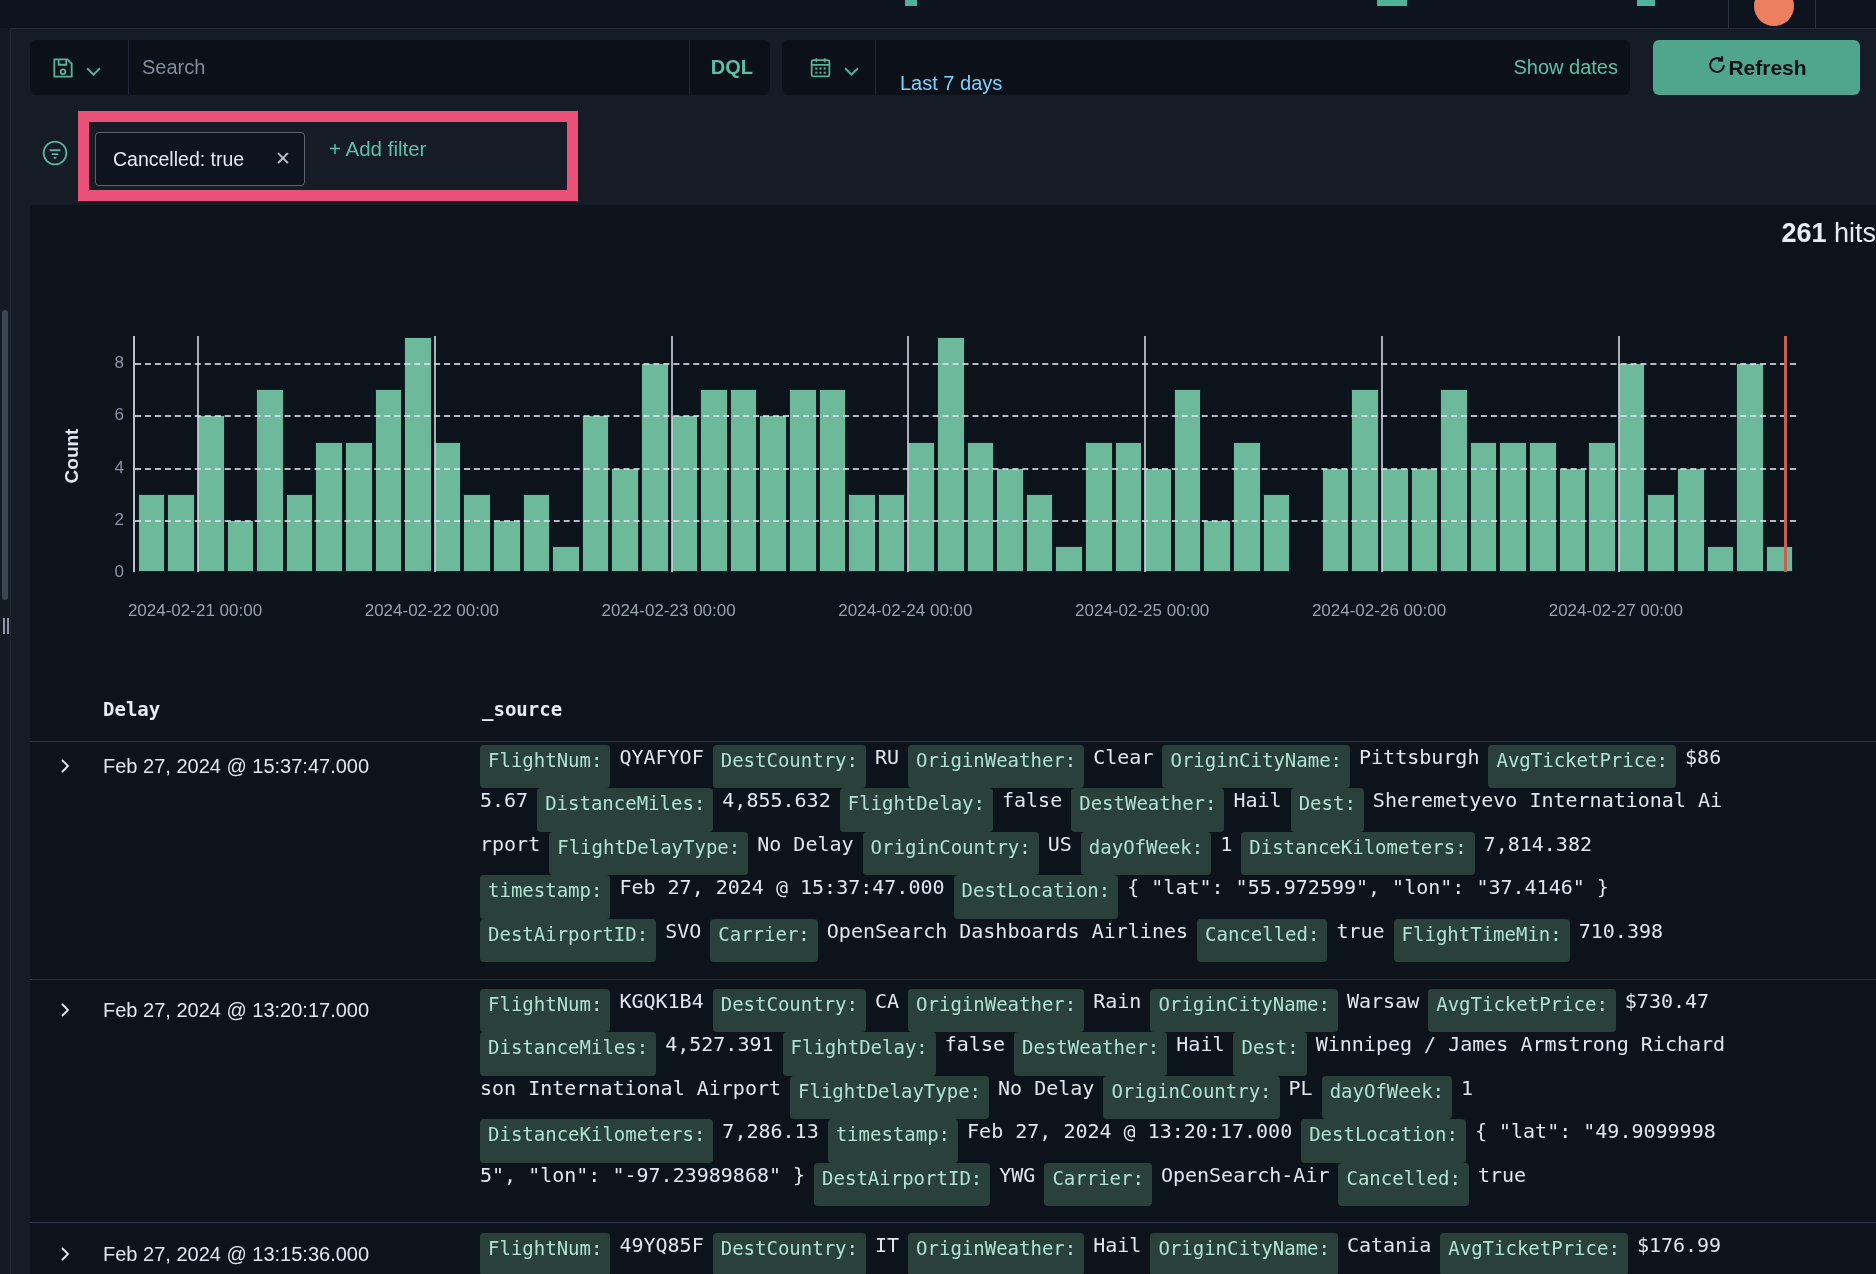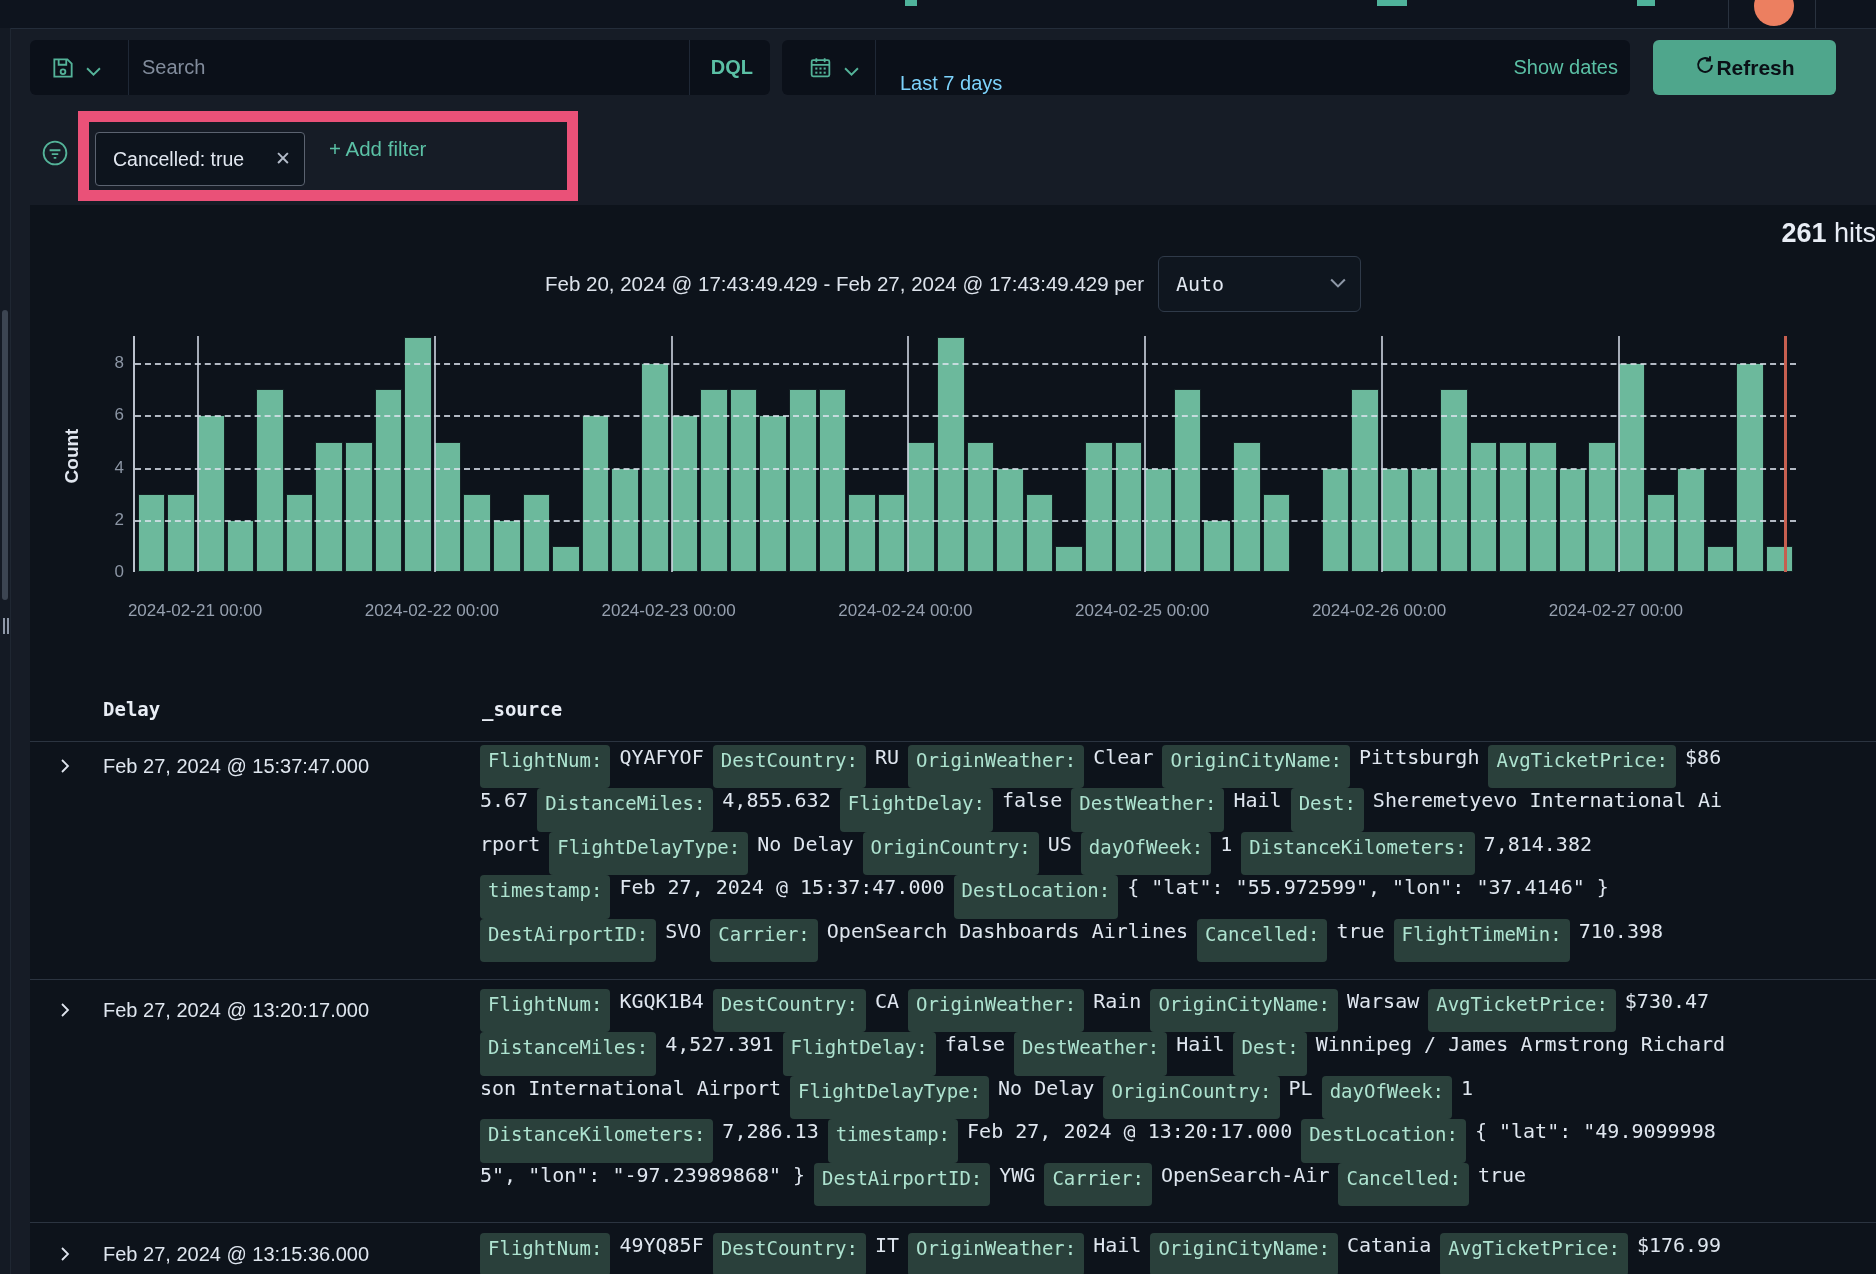--- a/index.html
+++ b/index.html
@@ -19,21 +19,21 @@
   
   .bargroup{position:absolute;top:40px;height:55px;background:#0b1019;border-radius:6px;}
   #search-group{left:30px;width:740px;}
   #date-group{left:782px;width:848px;}
   .v-div{position:absolute;top:0;width:1px;height:55px;background:#1f2836;}
   .placeholder{position:absolute;left:112px;top:0;line-height:55px;font-size:20px;color:#828c9c;}
   .teal-link{color:#5bc0a5;font-size:20px;font-weight:600;}
   #dql{position:absolute;right:17px;top:0;line-height:55px;}
   #date-value{position:absolute;left:118px;top:16px;line-height:55px;font-size:20px;color:#7dd3fc;}
   #show-dates{position:absolute;right:12px;top:0;line-height:55px;font-weight:500;}
-  #refresh-btn{position:absolute;left:1653px;top:40px;width:183px;height:55px;background:#4fa68c;
+  #refresh-btn{position:absolute;left:1653px;top:40px;width:207px;height:55px;background:#4fa68c;
     border-radius:6px;display:flex;align-items:center;justify-content:center;
     color:#0a1016;font-size:21px;font-weight:600;}
   
   #filter-icon{position:absolute;left:42px;top:140px;}
   #annotation-box{position:absolute;left:78px;top:111px;width:500px;height:90px;
     border:11px solid #ea5178;box-sizing:border-box;z-index:5;pointer-events:none;}
   #filter-chip{position:absolute;left:95px;top:132px;width:210px;height:54px;background:#0d141d;
     border:1px solid #5b6370;border-radius:4px;box-sizing:border-box;z-index:4;}
   #filter-chip .lbl{position:absolute;left:17px;top:0;line-height:52px;font-size:19.5px;color:#e2e8f1;}
   #chip-close{position:absolute;right:13px;top:0;line-height:52px;font-size:19px;color:#b3bcc9;}
@@ -157,29 +157,20 @@
   <div id="annotation-box"></div>
   <div id="filter-chip">
     <span class="lbl">Cancelled: true</span>
     <span id="chip-close">✕</span>
   </div>
   <div id="add-filter">+ Add filter</div>
 
   <div id="panel">
     <div id="hits-row"><b>261</b><span> hits</span></div>
 
-    <div id="range-row">
-      <span id="range-text">Feb 20, 2024 @ 17:43:49.429 - Feb 27, 2024 @ 17:43:49.429 per</span>
-      <div id="interval-select">
-        <span class="val">Auto</span>
-        <svg width="16" height="11" viewBox="0 0 14 9" fill="none" stroke="#8e98a7" stroke-width="1.8">
-            <path d="M1 1l6 6 6-6"></path>
-          </svg>
-      </div>
-    </div>
 
     <div id="count-label">Count</div>
     <div id="plot">
       <div id="nowline" style="left: 1649px; background: rgb(198, 95, 80);"></div>
     <div class="bar" style="left: 2.8px; height: 78.27px; background: rgb(108, 185, 156);"></div>
         <div class="bar" style="left: 32.4px; height: 78.27px; background: rgb(108, 185, 156);"></div>
         <div class="bar" style="left: 62px; height: 156.54px; background: rgb(108, 185, 156);"></div>
         <div class="bar" style="left: 91.6px; height: 52.18px; background: rgb(108, 185, 156);"></div>
         <div class="bar" style="left: 121.2px; height: 182.63px; background: rgb(108, 185, 156);"></div>
         <div class="bar" style="left: 150.8px; height: 78.27px; background: rgb(108, 185, 156);"></div>

